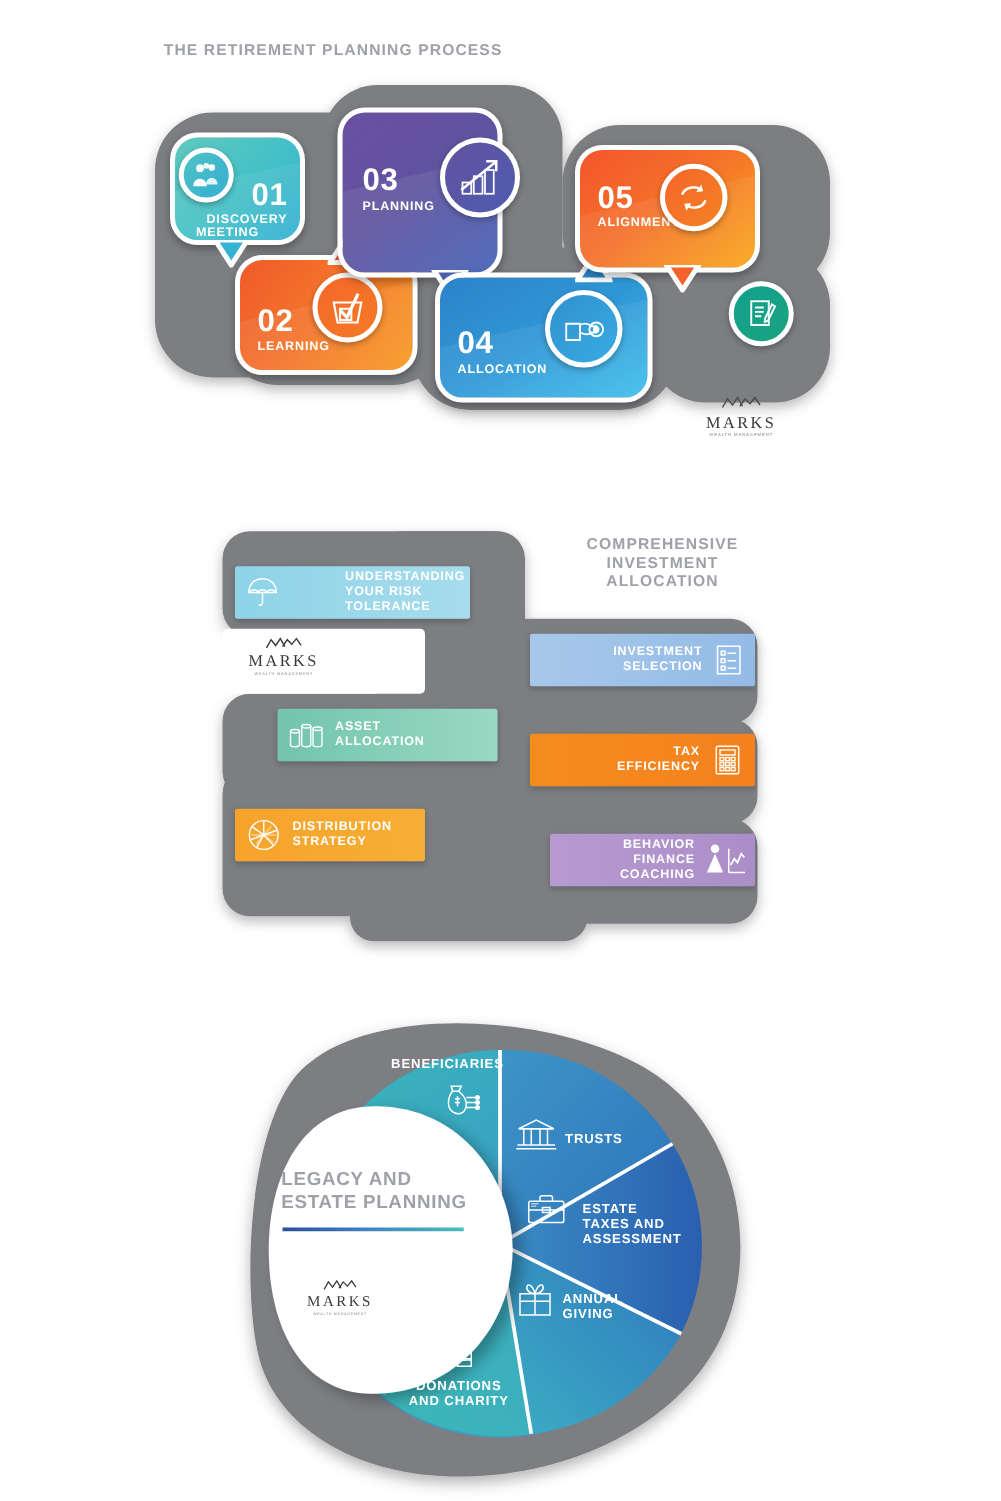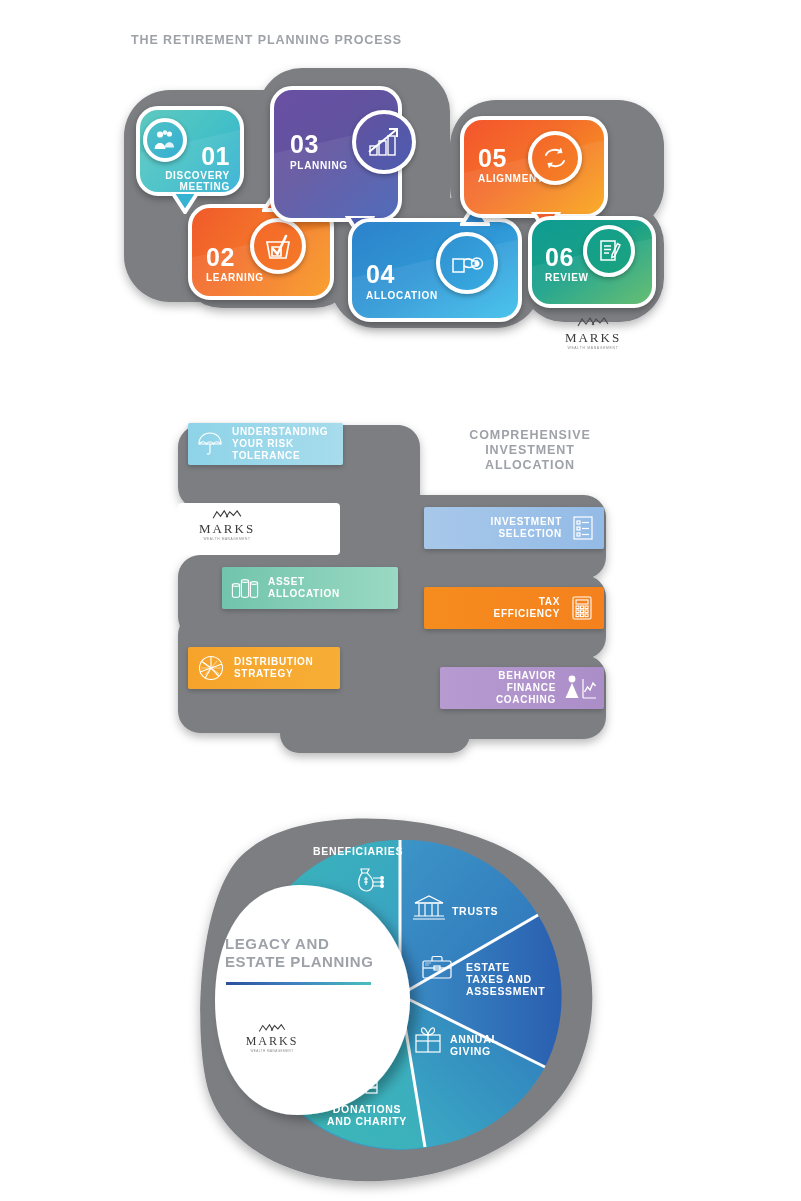--- a/index.html
+++ b/index.html
@@ -92,21 +92,21 @@
       <rect x="330" y="198" width="212" height="130" rx="46"></rect>
       <rect x="450" y="100" width="214" height="132" rx="46"></rect>
       <rect x="520" y="200" width="144" height="122" rx="44"></rect>
     </g>
   </svg>
 
   <div class="card" style="left:136px;top:106px;width:108px;height:90px;background:linear-gradient(135deg,#5fc9bf 0%,#45c1c6 50%,#33b0d4 100%);">
     <div class="sheen"></div>
     <div class="num" style="right:10px;top:34px;">01</div>
     <div class="lbl" style="right:10px;top:60px;text-align:right;width:96px;">DISCOVERY</div>
-    <div class="lbl" style="right:10px;top:71px;text-align:right;width:96px;">MEETING</div>
+    <div class="lbl" style="right:10px;top:71px;text-align:center;width:96px;">MEETING</div>
   </div>
   <svg width="30" height="22" style="position:absolute;left:170px;top:192px;">
     <path d="M2 0 L28 0 L15 20 Z" fill="#36b2d2"></path>
     <path d="M2 0 L28 0 L15 20 Z" fill="none" stroke="#fff" stroke-width="4"></path>
   </svg>
   <div class="iconcirc" style="left:143px;top:118px;width:44px;height:44px;background:linear-gradient(135deg,#4fc2c5,#35aed3);">
     <svg width="24" height="22" viewBox="0 0 24 22" fill="#fff">
       <circle cx="7" cy="5.5" r="3.1"></circle>
           <path d="M1.6 20c0-3.6 2.4-6 5.4-6s5.4 2.4 5.4 6z"></path>
       <circle cx="16.4" cy="5" r="2.6"></circle>
@@ -181,25 +181,20 @@
   </svg>
   <div class="iconcirc" style="left:528px;top:131px;width:54px;height:54px;background:linear-gradient(135deg,#f4662a,#f58224);">
     <svg width="30" height="28" viewBox="0 0 30 28" fill="none" stroke="#fff" stroke-width="2">
       <path d="M6 11 C8 6 16 4 21 8" stroke-linecap="round"></path>
       <path d="M21 3.5 L22.5 9 L17 9.5" fill="#fff" stroke="none"></path>
       <path d="M24 17 C22 22 14 24 9 20" stroke-linecap="round"></path>
       <path d="M9 24.5 L7.5 19 L13 18.5" fill="#fff" stroke="none"></path>
     </svg>
   </div>
 
-  <div class="card" style="left:528px;top:216px;width:128px;height:92px;background:linear-gradient(145deg,#0e9b91 0%,#17a089 45%,#5cba68 100%);">
-    <div class="sheen"></div>
-    <div class="num" style="left:13px;top:25px;">06</div>
-    <div class="lbl" style="left:13px;top:52px;">REVIEW</div>
-  </div>
   <div class="iconcirc" style="left:583px;top:225px;width:52px;height:52px;background:linear-gradient(135deg,#12a08d,#1aa37f);">
     <svg width="28" height="28" viewBox="0 0 28 28" fill="none" stroke="#fff" stroke-width="1.5">
       <rect x="6" y="4" width="14" height="19"></rect>
       <path d="M9 9 H16 M9 12.5 H16 M9 16 H14"></path>
       <path d="M17 18 L22.5 6.5 L25 8 L19.5 19.5 L16.8 20.6 Z" fill="none"></path>
     </svg>
   </div>
 
   <div class="logo-wrap" style="left:560px;top:316px;width:66px;">
     <svg width="34" height="13" viewBox="0 0 34 13" style="display:block;margin:0 auto;">
@@ -319,21 +314,21 @@
     </g>
 
     <text x="382" y="490" fill="#fff" font-size="22" font-weight="bold" font-style="italic" font-family="Liberation Sans, sans-serif">1</text>
     <text x="413" y="563" fill="#fff" font-size="22" font-weight="bold" font-style="italic" font-family="Liberation Sans, sans-serif">2</text>
     <text x="353" y="618" fill="#fff" font-size="22" font-weight="bold" font-style="italic" font-family="Liberation Sans, sans-serif">3</text>
     <text x="427" y="640" fill="#fff" font-size="22" font-weight="bold" font-style="italic" font-family="Liberation Sans, sans-serif">4</text>
     <text x="333" y="700" fill="#fff" font-size="22" font-weight="bold" font-style="italic" font-family="Liberation Sans, sans-serif">5</text>
     <text x="450" y="718" fill="#fff" font-size="22" font-weight="bold" font-style="italic" font-family="Liberation Sans, sans-serif">6</text>
   </svg>
 
-  <div class="bar-row" style="left:188px;top:28px;width:155px;background:linear-gradient(90deg,#8ed3e8,#a7dcec);">
+  <div class="bar-row" style="left:188px;top:58px;width:188px;background:linear-gradient(90deg,#8ed3e8,#a7dcec);gap:44px;">
     <div class="ic" style="width:44px;">
       <svg width="26" height="26" viewBox="0 0 26 26" fill="none" stroke="#fff" stroke-width="1.2">
         <path d="M2 13 C2 6 7 2 13 2 C19 2 24 6 24 13 Z"></path>
         <path d="M13 13 L13 21 C13 23 11 24 10 22.5"></path>
         <path d="M2 13 C5 10 8 10 9.5 13 C11 10 15 10 16.5 13 C18 10 21 10 24 13"></path>
       </svg>
     </div>
     <div class="t">
       <div>UNDERSTANDING</div>
       <div>YOUR RISK</div>

